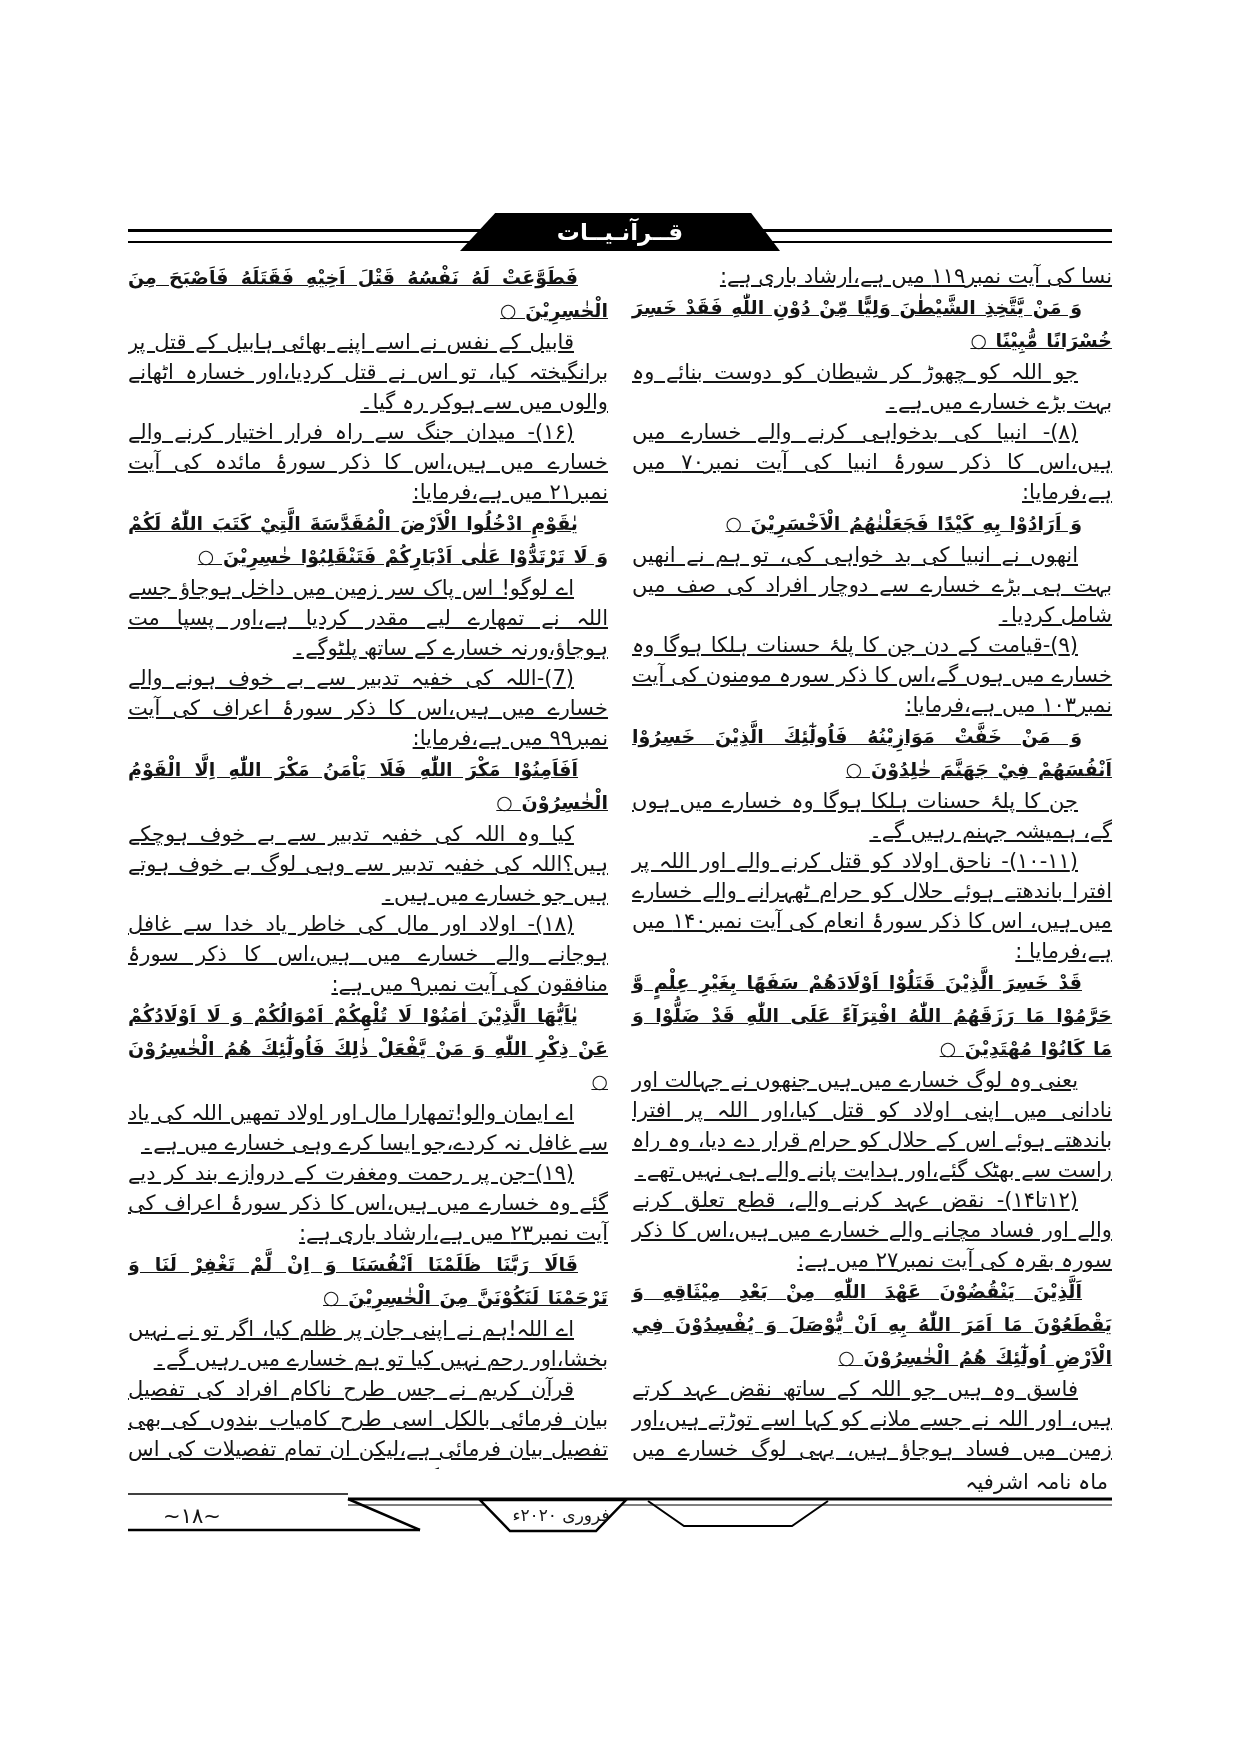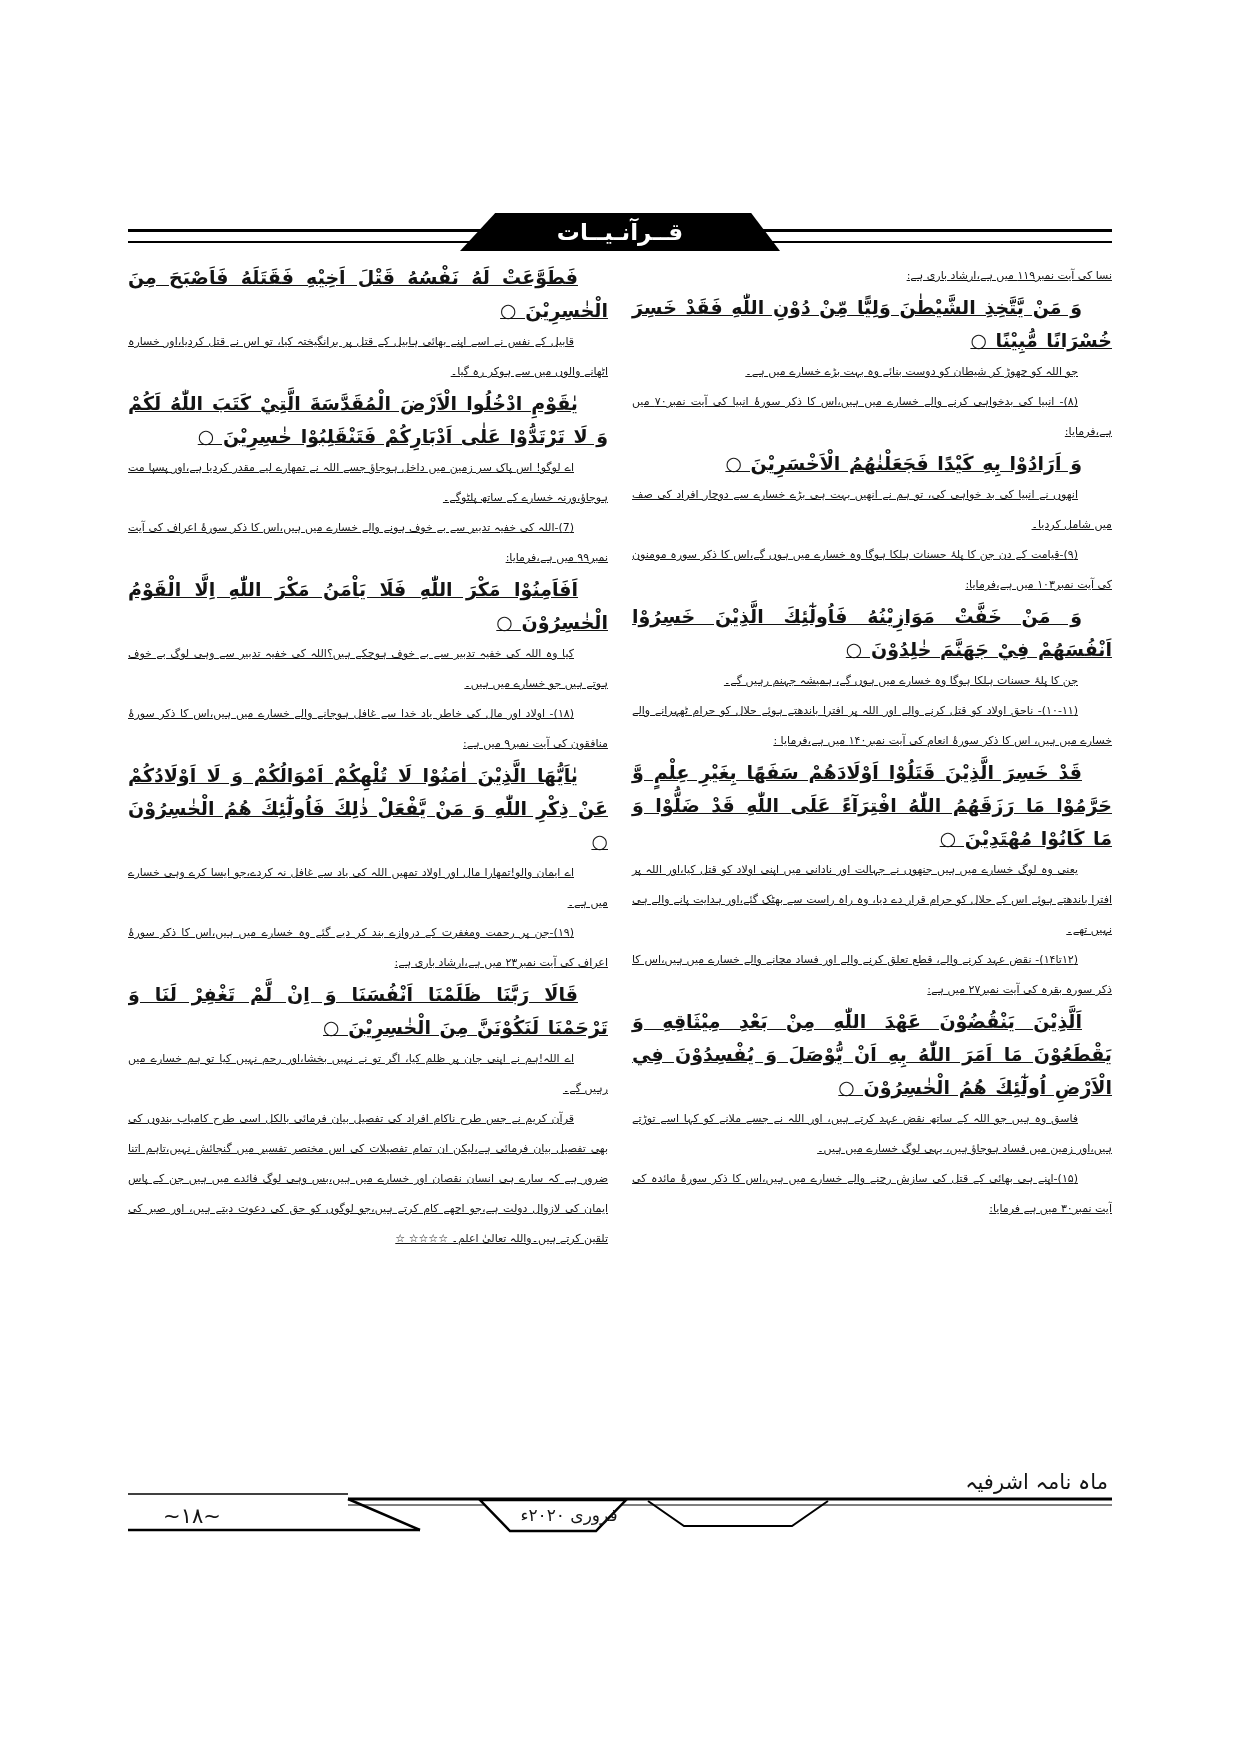--- a/index.html
+++ b/index.html
@@ -33,36 +33,36 @@
     line-height: 1;
   }
 
   
   .columns {
     display: flex; direction: rtl; gap: 24px;
     margin-top: 8px; height: 1208px; overflow: hidden;
   }
   .col { flex: 1 1 0; min-width: 0; text-align: justify; text-decoration: underline; }
   .col p { margin: 0; }
-  p.urdu  { font-size: 11px; line-height: 30px; text-indent: 34px; }
+  p.urdu  { font-size: 21px; line-height: 30px; text-indent: 34px; }
   p.urdu.flush { text-indent: 0; }
   p.ayah  {
     font-size: 19px; font-weight: bold; line-height: 33px;
     text-indent: 30px; word-spacing: 2px;
   }
 
   
   .pagefoot { position: relative; height: 64px; margin-top: 16px; }
   .pagefoot svg { position: absolute; left: 0; top: 0; }
   .foot-mag {
     position: absolute; right: 4px; top: -13px;
     font-size: 21px; line-height: 1; text-align: center;
   }
   .foot-date {
-    position: absolute; left: 368px; top: 17px; width: 146px;
+    position: absolute; left: 360px; top: 17px; width: 146px;
     text-align: center; font-size: 17px; line-height: 26px;
   }
   .foot-page {
     position: absolute; left: 4px; top: 19px; width: 120px;
     text-align: center; font-size: 21px; line-height: 24px;
   }
 </style>
 </head>
 <body>
 
@@ -92,20 +92,21 @@
       <p class="urdu">یعنی وہ لوگ خسارے میں ہیں جنھوں نے جہالت اور نادانی میں اپنی اولاد کو قتل کیا،اور اللہ پر افترا باندھتے ہوئے اس کے حلال کو حرام قرار دے دیا، وہ راہ راست سے بھٹک گئے،اور ہدایت پانے والے ہی نہیں تھے۔</p>
       <p class="urdu">(۱۲تا۱۴)- نقض عہد کرنے والے، قطع تعلق کرنے والے اور فساد مچانے والے خسارے میں ہیں،اس کا ذکر سورہ بقرہ کی آیت نمبر۲۷ میں ہے:</p>
       <p class="ayah">اَلَّذِيْنَ يَنْقُضُوْنَ عَهْدَ اللّٰهِ مِنْ بَعْدِ مِيْثَاقِهِ وَ يَقْطَعُوْنَ مَا اَمَرَ اللّٰهُ بِهِ اَنْ يُّوْصَلَ وَ يُفْسِدُوْنَ فِي الْاَرْضِ اُولٰٓئِكَ هُمُ الْخٰسِرُوْنَ ○</p>
       <p class="urdu">فاسق وہ ہیں جو اللہ کے ساتھ نقض عہد کرتے ہیں، اور اللہ نے جسے ملانے کو کہا اسے توڑتے ہیں،اور زمین میں فساد ہوجاؤ ہیں، یہی لوگ خسارے میں ہیں۔</p>
       <p class="urdu">(۱۵)-اپنے ہی بھائی کے قتل کی سازش رچنے والے خسارے میں ہیں،اس کا ذکر سورۂ مائدہ کی آیت نمبر۳۰ میں ہے فرمایا:</p>
     </section>
 
     <section class="col">
       <p class="ayah">فَطَوَّعَتْ لَهُ نَفْسُهُ قَتْلَ اَخِيْهِ فَقَتَلَهُ فَاَصْبَحَ مِنَ الْخٰسِرِيْنَ ○</p>
       <p class="urdu">قابیل کے نفس نے اسے اپنے بھائی ہابیل کے قتل پر برانگیختہ کیا، تو اس نے قتل کردیا،اور خسارہ اٹھانے والوں میں سے ہوکر رہ گیا۔</p>
+      <p class="urdu">(۱۶)- میدان جنگ سے راہ فرار اختیار کرنے والے خسارے میں ہیں،اس کا ذکر سورۂ مائدہ کی آیت نمبر۲۱ میں ہے،فرمایا:</p>
       <p class="ayah">يٰقَوْمِ ادْخُلُوا الْاَرْضَ الْمُقَدَّسَةَ الَّتِيْ كَتَبَ اللّٰهُ لَكُمْ وَ لَا تَرْتَدُّوْا عَلٰى اَدْبَارِكُمْ فَتَنْقَلِبُوْا خٰسِرِيْنَ ○</p>
       <p class="urdu">اے لوگو! اس پاک سر زمین میں داخل ہوجاؤ جسے اللہ نے تمھارے لیے مقدر کردیا ہے،اور پسپا مت ہوجاؤ،ورنہ خسارے کے ساتھ پلٹوگے۔</p>
       <p class="urdu">(7)-اللہ کی خفیہ تدبیر سے بے خوف ہونے والے خسارے میں ہیں،اس کا ذکر سورۂ اعراف کی آیت نمبر۹۹ میں ہے،فرمایا:</p>
       <p class="ayah">اَفَاَمِنُوْا مَكْرَ اللّٰهِ فَلَا يَاْمَنُ مَكْرَ اللّٰهِ اِلَّا الْقَوْمُ الْخٰسِرُوْنَ ○</p>
       <p class="urdu">کیا وہ اللہ کی خفیہ تدبیر سے بے خوف ہوچکے ہیں؟اللہ کی خفیہ تدبیر سے وہی لوگ بے خوف ہوتے ہیں جو خسارے میں ہیں۔</p>
       <p class="urdu">(۱۸)- اولاد اور مال کی خاطر یاد خدا سے غافل ہوجانے والے خسارے میں ہیں،اس کا ذکر سورۂ منافقون کی آیت نمبر۹ میں ہے:</p>
       <p class="ayah">يٰاَيُّهَا الَّذِيْنَ اٰمَنُوْا لَا تُلْهِكُمْ اَمْوَالُكُمْ وَ لَا اَوْلَادُكُمْ عَنْ ذِكْرِ اللّٰهِ وَ مَنْ يَّفْعَلْ ذٰلِكَ فَاُولٰٓئِكَ هُمُ الْخٰسِرُوْنَ ○</p>
       <p class="urdu">اے ایمان والو!تمھارا مال اور اولاد تمھیں اللہ کی یاد سے غافل نہ کردے،جو ایسا کرے وہی خسارے میں ہے۔</p>
       <p class="urdu">(۱۹)-جن پر رحمت ومغفرت کے دروازے بند کر دیے گئے وہ خسارے میں ہیں،اس کا ذکر سورۂ اعراف کی آیت نمبر۲۳ میں ہے،ارشاد باری ہے:</p>
       <p class="ayah">قَالَا رَبَّنَا ظَلَمْنَا اَنْفُسَنَا وَ اِنْ لَّمْ تَغْفِرْ لَنَا وَ تَرْحَمْنَا لَنَكُوْنَنَّ مِنَ الْخٰسِرِيْنَ ○</p>

